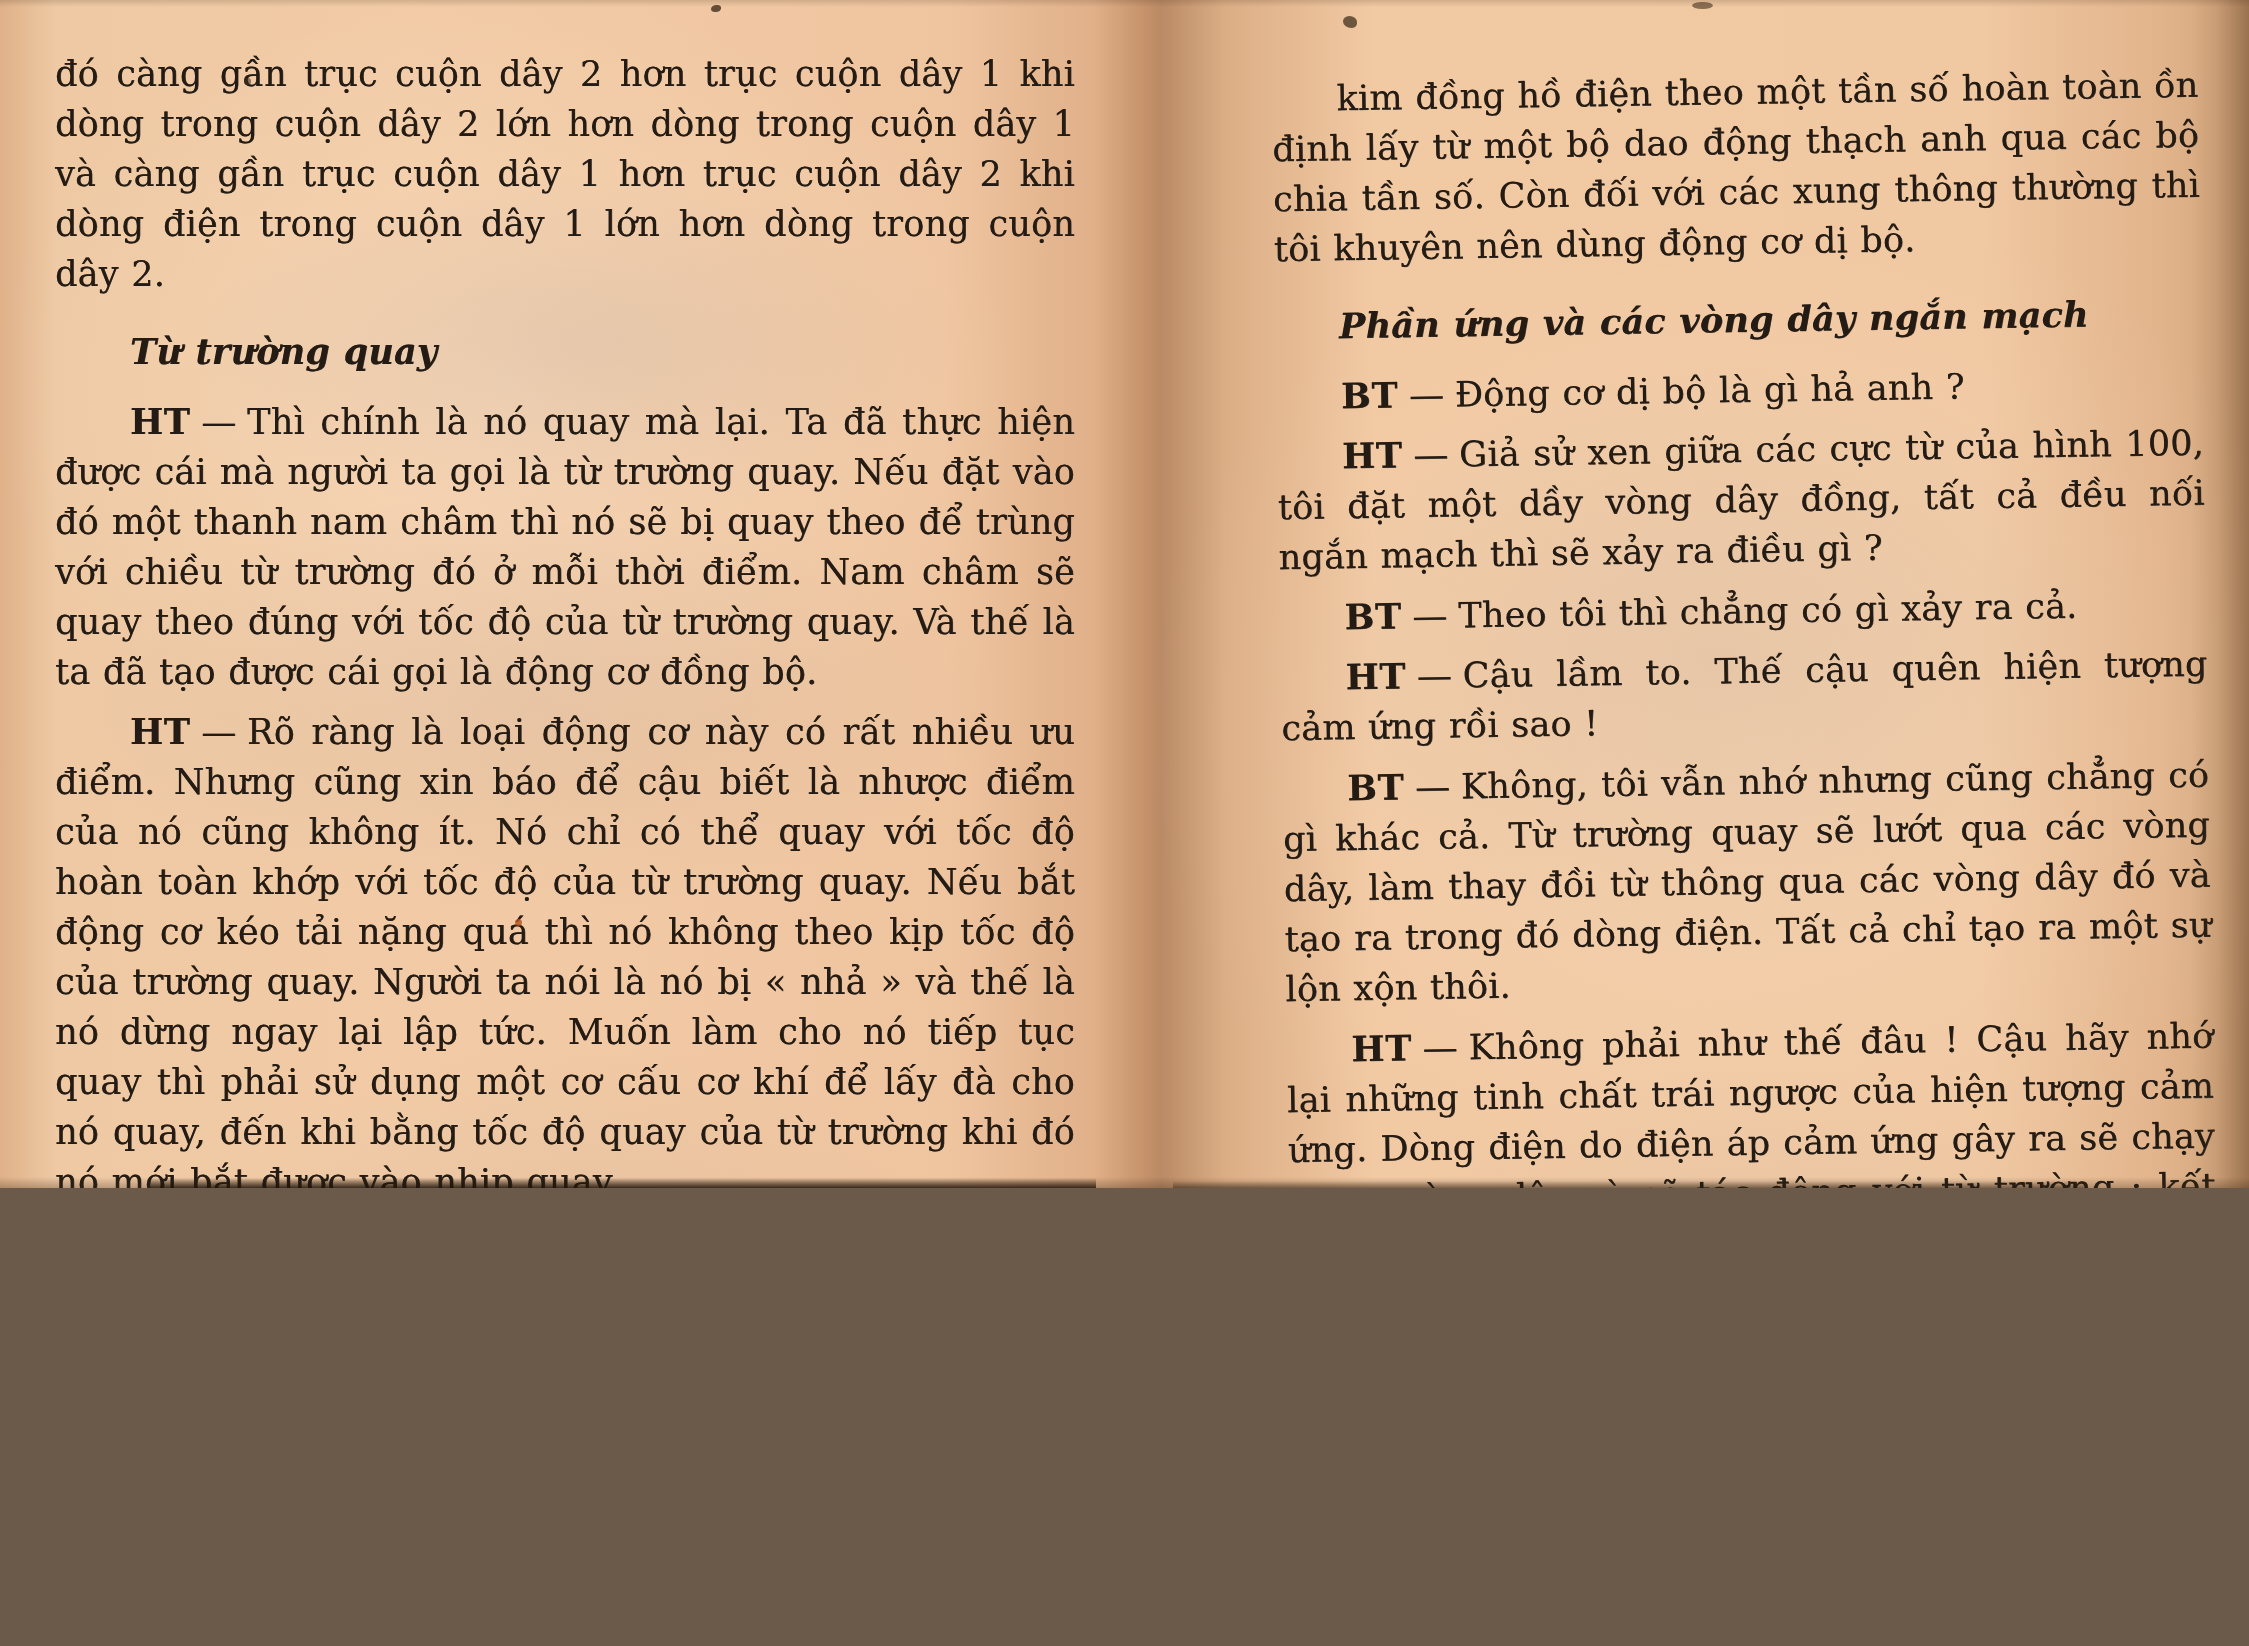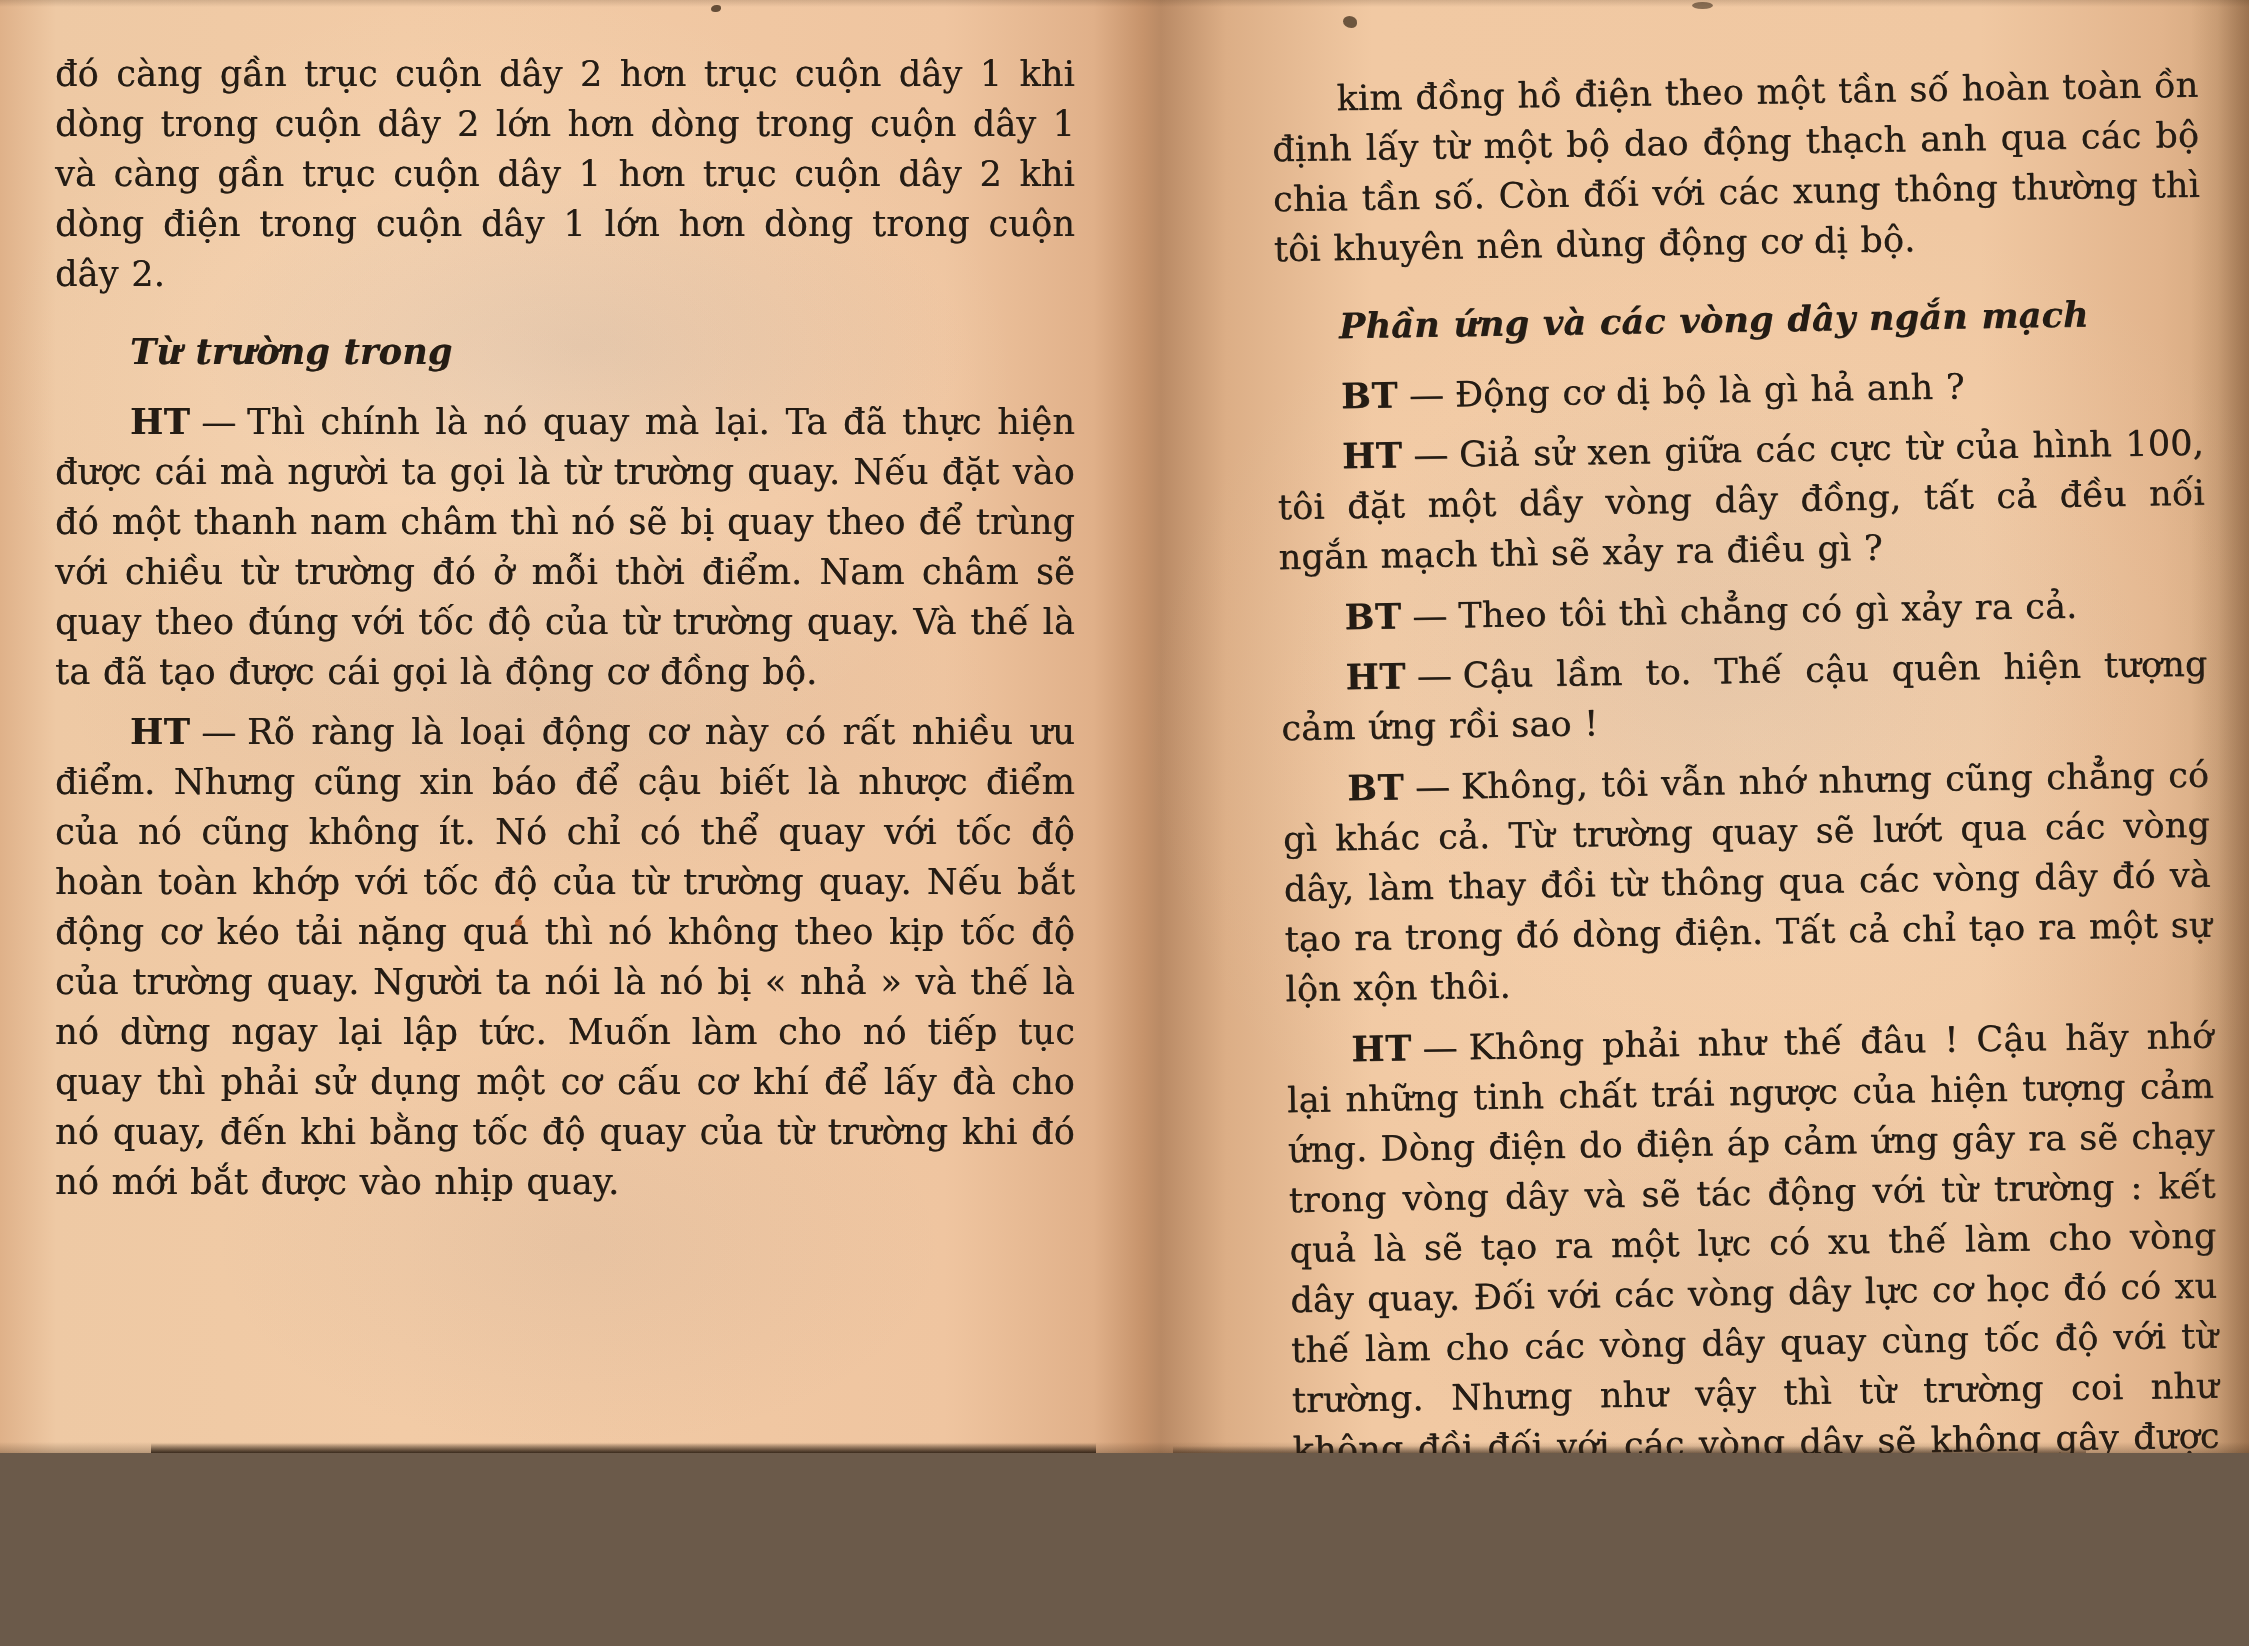--- a/index.html
+++ b/index.html
@@ -1,18 +1,18 @@
 <!DOCTYPE html>
 <html style="font-size:13px"><head>
 <meta charset="utf-8">
 <style>
   html,body{margin:0;padding:0;background:#6b5a4a;}
   .scan{
     position:relative;
-    width:2250px;height:1453px;
+    width:2250px;height:1188px;
     overflow:hidden;
     font-family:"DejaVu Serif", serif;
     color:#241c14;
     background:
       radial-gradient(ellipse 733px 570px at 505px 391px, rgba(255,236,214,0.32), transparent 70%),
       radial-gradient(ellipse 815px 733px at 1752px 733px, rgba(255,232,205,0.25), transparent 75%),
       linear-gradient(90deg,
         #dfb189 0px, #eec9a4 2.5%, #f2cba6 18%, #efc5a0 42%,
         #e0b089 48.6%, #c6936b 50.8%, #b98a65 51.6%, #dcae86 54.5%,
         #f1c9a3 61%, #f0c8a2 88%, #e2b48c 96%, #cfa379 100%);
@@ -78,21 +78,21 @@
 <div class="scan">
 
   <div class="stain s1"></div>
   <div class="stain s2"></div>
   <div class="stain s3"></div>
   <div class="stain s4"></div>
   <div class="stain s5"></div>
 
   <div class="col left">
     <p class="para cont">đó càng gần trục cuộn dây 2 hơn trục cuộn dây 1 khi dòng trong cuộn dây 2 lớn hơn dòng trong cuộn dây 1 và càng gần trục cuộn dây 1 hơn trục cuộn dây 2 khi dòng điện trong cuộn dây 1 lớn hơn dòng trong cuộn dây 2.</p>
-    <p class="heading">Từ trường trong</p>
+    <p class="heading">Từ trường quay</p>
 
     <p class="para dlg">
       <span class="spk">HT</span><span class="dash">—</span><span>Thì chính là nó quay mà lại. Ta đã thực hiện được cái mà người ta gọi là từ trường quay. Nếu đặt vào đó một thanh nam châm thì nó sẽ bị quay theo để trùng với chiều từ trường đó ở mỗi thời điểm. Nam châm sẽ quay theo đúng với tốc độ của từ trường quay. Và thế là ta đã tạo được cái gọi là động cơ đồng bộ.</span>
     </p>
     <p class="para dlg">
       <span class="spk">HT</span><span class="dash">—</span><span>Rõ ràng là loại động cơ này có rất nhiều ưu điểm. Nhưng cũng xin báo để cậu biết là nhược điểm của nó cũng không ít. Nó chỉ có thể quay với tốc độ hoàn toàn khớp với tốc độ của từ trường quay. Nếu bắt động cơ kéo tải nặng quá thì nó không theo kịp tốc độ của trường quay. Người ta nói là nó bị « nhả » và thế là nó dừng ngay lại lập tức. Muốn làm cho nó tiếp tục quay thì phải sử dụng một cơ cấu cơ khí để lấy đà cho nó quay, đến khi bằng tốc độ quay của từ trường khi đó nó mới bắt được vào nhịp quay.</span>
     </p>
   </div>
   <div class="pageno l">266</div>
 

